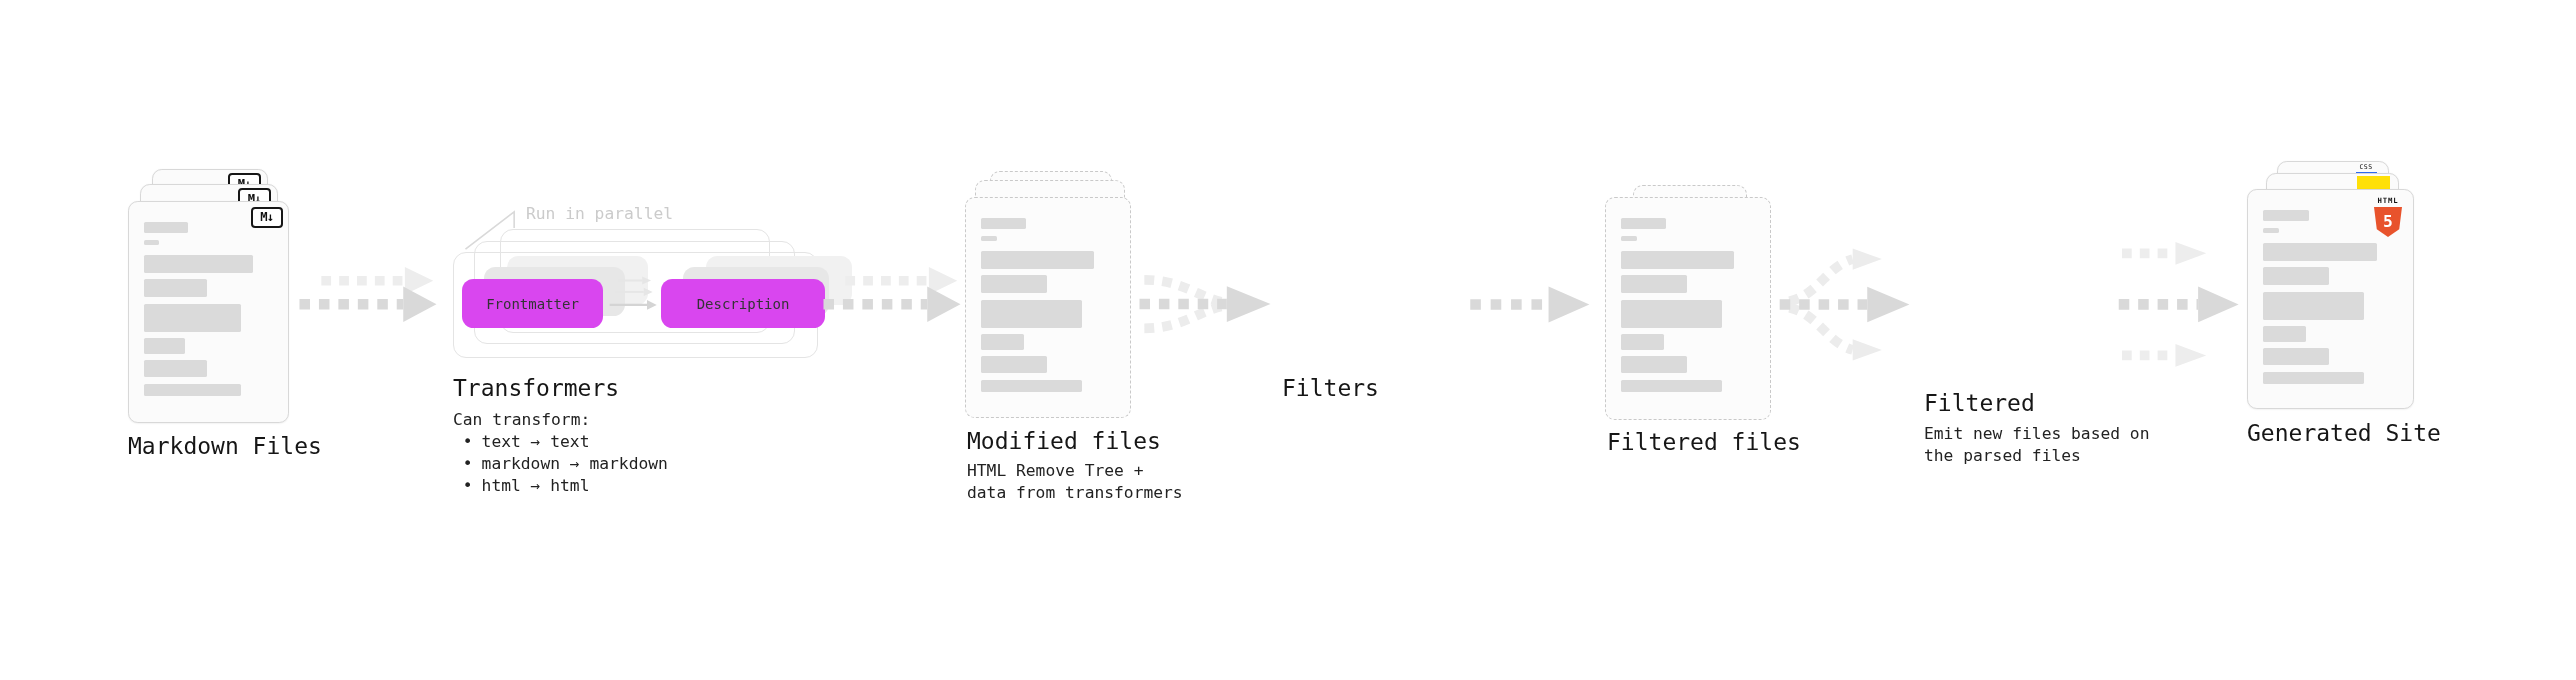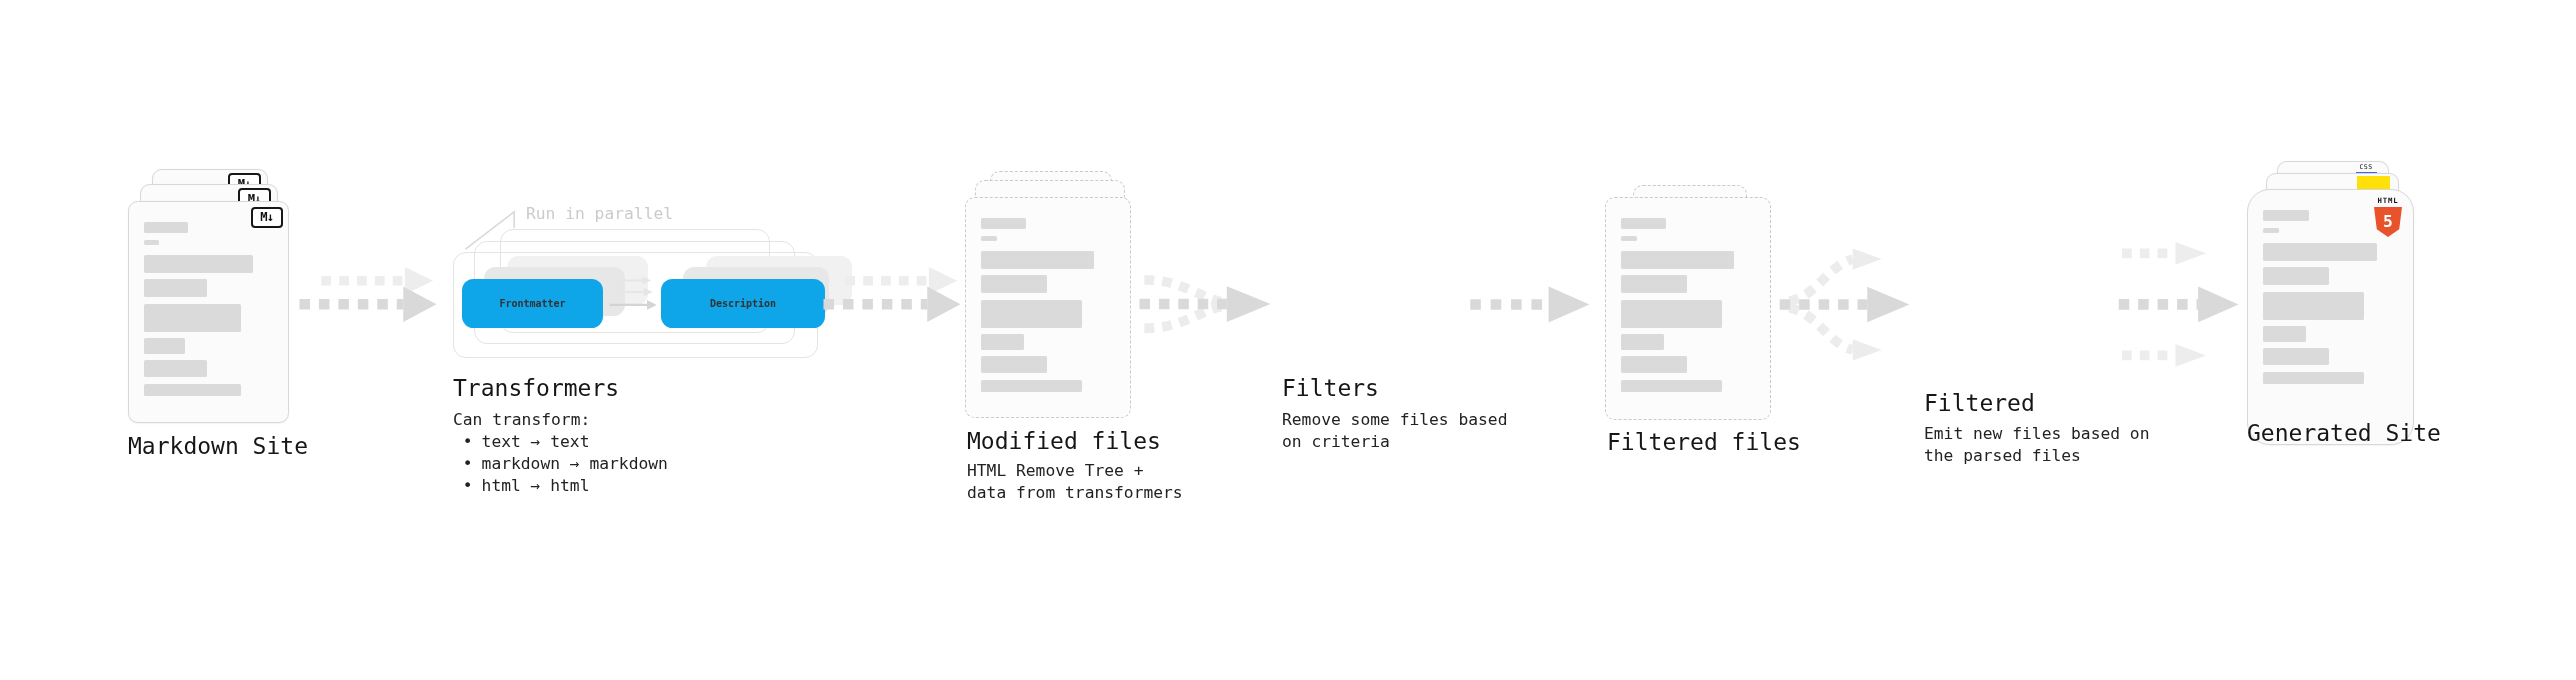--- a/index.html
+++ b/index.html
@@ -31,22 +31,22 @@
   .css-badge .csslabel{font-size:6.5px;font-weight:normal;color:#111;line-height:6.5px;letter-spacing:0.4px;}
   .css-badge .cssbar{height:3.3px;width:21px;margin:0.8px auto 0;}
   .js-badge{position:absolute;top:1.6px;right:8.1px;width:32.5px;height:14px;}
 
   
   .tbox{position:absolute;border:1.6px solid #e4e4e4;border-radius:13px;background:transparent;box-sizing:border-box;}
   .panel{position:absolute;border:1.6px solid #e0e0e0;border-radius:13px;background:#fff;box-sizing:border-box;}
   .tnode{position:absolute;height:49px;border-radius:11.4px;}
   .tnode.ghost2{background:#f1f1f1;}
   .tnode.ghost1{background:#e7e7e7;}
-  .tnode.frontn{background:#0ea5e9;display:flex;align-items:center;justify-content:center;
-     font-size:10px;color:#333;font-weight:bold;}
+  .tnode.frontn{background:#d946ef;display:flex;align-items:center;justify-content:center;
+     font-size:14px;color:#333;}
   .enode{position:absolute;background:#d9d9d9;border-radius:8.1px;display:flex;align-items:center;
      justify-content:center;font-size:15.4px;color:#333;}
 
   
   .title{position:absolute;font-size:23px;color:#161616;white-space:nowrap;}
   .bodytext{position:absolute;font-size:16.3px;line-height:22px;color:#222;white-space:nowrap;}
   .bullet-line{padding-left:9.8px;}
   .bullet-line .bchar{margin-right:9px;}
   .annotation{position:absolute;font-size:16.3px;color:#cbcbcb;white-space:nowrap;}
 
@@ -69,21 +69,21 @@
         <div class="bar" style="width: 34%; height: 10.6px; margin-top: 0px;"></div>
         <div class="bar" style="width: 12%; height: 4.9px; margin-top: 7.3px;"></div>
         <div class="bar" style="width: 84%; height: 18px; margin-top: 9.8px;"></div>
         <div class="bar" style="width: 49%; height: 18px; margin-top: 6.5px;"></div>
         <div class="bar" style="width: 75%; height: 28px; margin-top: 6.5px;"></div>
         <div class="bar" style="width: 32%; height: 15.4px; margin-top: 6.5px;"></div>
         <div class="bar" style="width: 49%; height: 17px; margin-top: 6.5px;"></div>
         <div class="bar" style="width: 75%; height: 12.2px; margin-top: 6.5px;"></div>
       </div>
   </div>
-  <div class="title" style="left:128px;top:433px;">Markdown Site</div>
+  <div class="title" style="left:128px;top:433px;">Markdown Files</div>
 
   <svg style="left:297px;top:254px;" width="146" height="77" viewBox="0 0 180 95">
     <line x1="30" y1="33" x2="133" y2="33" stroke="#ededed" stroke-width="12" stroke-dasharray="12 10"></line>
     <polygon points="133,16 168,33 133,50" fill="#ededed"></polygon>
     <line x1="3" y1="62" x2="131" y2="62" stroke="#d9d9d9" stroke-width="13" stroke-dasharray="13 11"></line>
     <polygon points="131,40 172,62 131,84" fill="#d9d9d9"></polygon>
   </svg>
 
   <div class="tbox" style="left:500px;top:229px;width:270px;height:104px;"></div>
   <div class="tbox" style="left:474px;top:241px;width:321px;height:103px;"></div>
@@ -146,24 +146,20 @@
   </div>
 
   <svg style="left:1136px;top:258px;" width="138" height="93" viewBox="0 0 170 115">
     <path d="M10,27 C55,27 75,47 105,54" fill="none" stroke="#ececec" stroke-width="12" stroke-dasharray="12 10"></path>
     <path d="M10,87 C55,87 75,67 105,60" fill="none" stroke="#ececec" stroke-width="12" stroke-dasharray="12 10"></path>
     <line x1="4" y1="57" x2="112" y2="57" stroke="#d9d9d9" stroke-width="13" stroke-dasharray="13 11"></line>
     <polygon points="112,35 166,57 112,79" fill="#d9d9d9"></polygon>
   </svg>
 
   <div class="title" style="left:1282px;top:375px;">Filters</div>
-  <div class="bodytext" style="left:1282px;top:409px;">
-    <div>Remove some files based</div>
-    <div>on criteria</div>
-  </div>
 
   <svg style="left:1467px;top:280px;" width="124" height="49" viewBox="0 0 152 60">
     <line x1="4" y1="30" x2="100" y2="30" stroke="#d9d9d9" stroke-width="13" stroke-dasharray="13 12"></line>
     <polygon points="100,8 150,30 100,52" fill="#d9d9d9"></polygon>
   </svg>
 
   <div class="doc dashed" style="left:1633px;top:185px;width:114px;height:49px;"></div>
   <div class="doc dashed" style="left:1605px;top:197px;width:166px;height:223px;">
     <div class="doc-bars">
         <div class="bar" style="width: 34%; height: 10.6px; margin-top: 0px;"></div>
@@ -204,21 +200,21 @@
 
   <div class="doc" style="left:2277px;top:161px;width:112px;height:57px;">
     <div class="css-badge">
       <div class="csslabel">CSS</div>
       <div class="cssbar" style="background: rgb(46, 107, 240);"></div>
     </div>
   </div>
   <div class="doc" style="left:2266px;top:173px;width:133px;height:57px;">
     <div class="js-badge" style="background: rgb(255, 224, 8);"></div>
   </div>
-  <div class="doc" style="left:2247px;top:189px;width:167px;height:256px;border-radius:23px;">
+  <div class="doc" style="left:2247px;top:189px;width:167px;height:220px;">
     <div class="html5-badge">
       <div class="h5label">HTML</div>
       <div class="h5shield" style="background: rgb(232, 83, 44);">
           <span>5</span>
         </div>
     </div>
     <div class="doc-bars">
         <div class="bar" style="width: 34%; height: 10.6px; margin-top: 0px;"></div>
         <div class="bar" style="width: 12%; height: 4.9px; margin-top: 7.3px;"></div>
         <div class="bar" style="width: 84%; height: 18px; margin-top: 9.8px;"></div>

